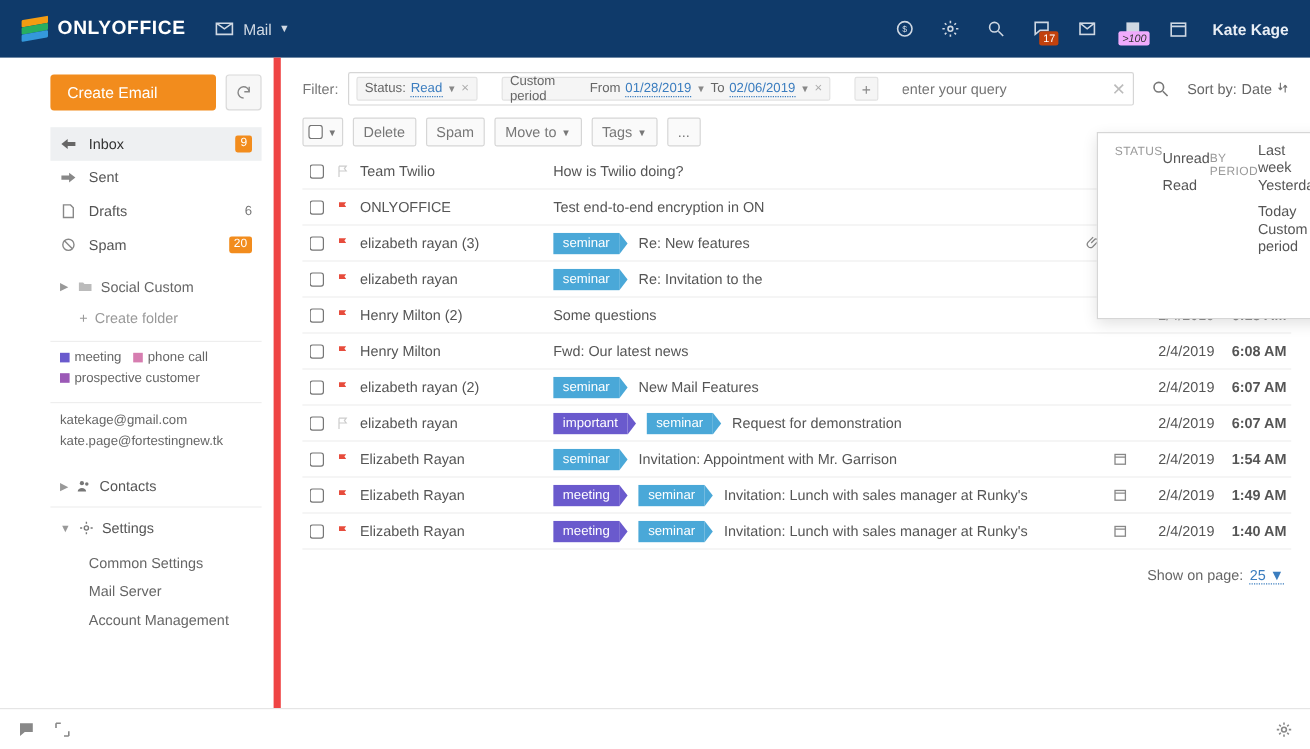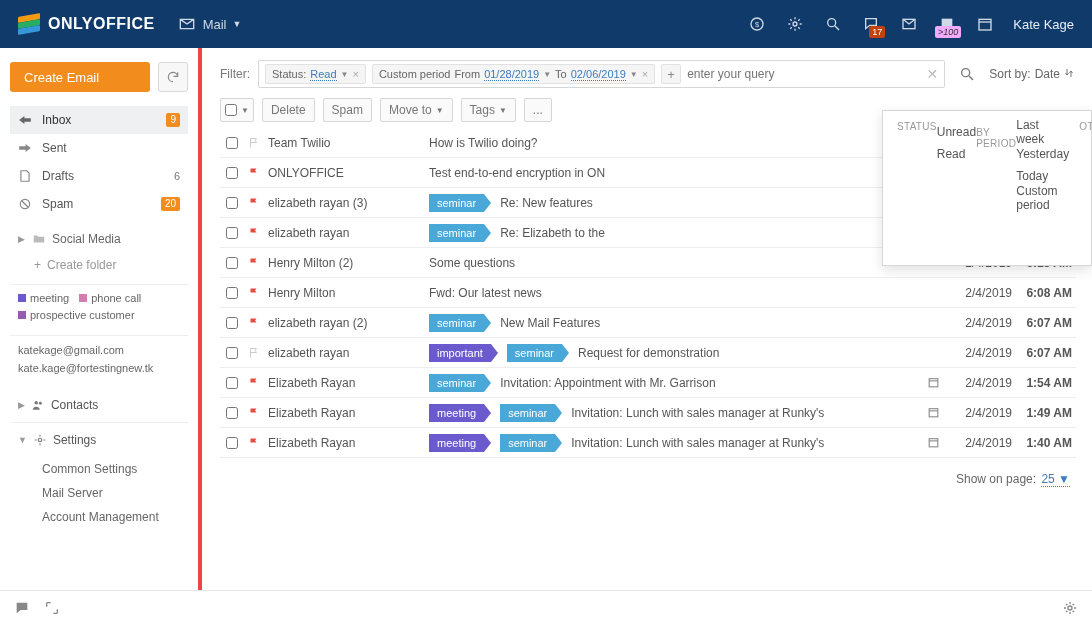--- a/index.html
+++ b/index.html
@@ -12,23 +12,23 @@
 .logo-stack .l3 { top: 12px; background: #3498db; }
 .brand { font-size: 16px; font-weight: 600; letter-spacing: .5px; margin-right: 24px; }
 .module { display: flex; align-items: center; color: #cfd8e3; font-size: 13px; cursor: pointer; }
 .module svg, .topbar .icon { width: 16px; height: 16px; fill: #cfd8e3; }
 .module .dd { margin-left: 6px; font-size: 9px; }
 .top-spacer { flex: 1; }
 .top-icons { display: flex; align-items: center; gap: 22px; margin-right: 20px; }
 .top-icons .iconwrap { position: relative; cursor: pointer; }
 .badge { position: absolute; bottom: -6px; right: -6px; background: #c2410c; color: #fff; font-size: 9px; padding: 0 3px; border-radius: 2px; line-height: 12px; }
 .badge.yellow { background: #f0abfc; color: #333; font-style: italic; }
-.user { color: #e8eef5; font-size: 13px; cursor: pointer; }
+.user { color: #e8eef5; font-size: 13px; cursor: pointer; font-weight: bold; }
 .layout { display: flex; height: calc(624px - 48px - 34px); }
-.sidebar { width: 202px; border-right: 4px solid #ef4444; padding: 14px 10px 10px; display: flex; flex-direction: column; }
+.sidebar { width: 202px; border-right: 6px solid #ef4444; padding: 14px 10px 10px; display: flex; flex-direction: column; margin-left: 32px; }
 .create-row { display: flex; gap: 8px; margin-bottom: 14px; }
 .create { background: #f28c1d; color: #fff; border: none; border-radius: 3px; height: 30px; flex: 1; font-size: 13px; text-align: left; padding-left: 14px; cursor: pointer; }
 .refresh { width: 30px; height: 30px; border: 1px solid #d9d9d9; border-radius: 3px; background: #f7f7f7; display: flex; align-items: center; justify-content: center; cursor: pointer; }
 .nav { list-style: none; margin-bottom: 8px; }
 .nav li { display: flex; align-items: center; height: 28px; padding: 0 8px; color: #555; cursor: pointer; }
 .nav li.active { background: #eef0f2; color: #333; }
 .nav li .ic { width: 14px; margin-right: 10px; fill: #888; }
 .nav li.active .ic { fill: #666; }
 .nav li .count { margin-left: auto; font-size: 11px; color: #777; }
 .nav li .count.badge-sq { background: #f28c1d; color: #fff; padding: 0 4px; border-radius: 2px; font-size: 10px; line-height: 14px; }
@@ -41,21 +41,21 @@
 .accounts { padding: 8px; border-top: 1px solid #eee; color: #666; font-size: 11px; }
 .accounts div { margin-bottom: 6px; }
 .section { display: flex; align-items: center; padding: 10px 8px; color: #555; cursor: pointer; }
 .section .caret { margin-right: 6px; font-size: 9px; color: #999; }
 .section .ic { margin-right: 6px; fill: #777; width: 14px; }
 .settings-list { list-style: none; padding-left: 32px; }
 .settings-list li { height: 24px; display: flex; align-items: center; color: #666; font-size: 12px; cursor: pointer; }
 .main { flex: 1; display: flex; flex-direction: column; padding: 12px 16px 0 18px; overflow: hidden; position: relative; }
 .filterbar { display: flex; align-items: center; gap: 8px; margin-bottom: 10px; }
 .filter-label { color: #777; }
-.filter-pill-row { flex: 1; display: flex; align-items: center; border: 1px solid #d6d6d6; height: 28px; border-radius: 2px; padding: 0 6px; gap: 6px; background: #fff; }
+.filter-pill-row { flex: 1; display: flex; align-items: center; border: 1px solid #d6d6d6; height: 28px; border-radius: 2px; padding: 0 6px; gap: 20px; background: #fff; }
 .pill { background: #f5f5f5; border: 1px solid #e2e2e2; height: 20px; display: flex; align-items: center; padding: 0 6px; font-size: 11px; color: #666; border-radius: 2px; gap: 4px; }
 .pill .lk { color: #3b7dbf; border-bottom: 1px dotted #3b7dbf; }
 .pill .dd { font-size: 8px; color: #888; }
 .pill .x { color: #aaa; cursor: pointer; }
 .plus-pill { background: #f5f5f5; border: 1px solid #e2e2e2; width: 20px; height: 20px; display: flex; align-items: center; justify-content: center; color: #888; border-radius: 2px; cursor: pointer; font-size: 13px; }
 .query { border: none; outline: none; flex: 1; font-size: 12px; color: #555; }
 .clear { color: #bbb; cursor: pointer; font-size: 14px; }
 .search-btn { width: 28px; height: 28px; display: flex; align-items: center; justify-content: center; cursor: pointer; }
 .sort { color: #666; font-size: 12px; display: flex; align-items: flex-start; gap: 4px; cursor: pointer; }
 .toolbar { display: flex; align-items: center; gap: 8px; margin-bottom: 6px; }
@@ -195,39 +195,39 @@
           </svg>
           <span>Spam</span>
           <span class="count badge-sq">20</span>
         </li>
     </ul>
     <div class="sub">
         <span class="caret">▶</span>
         <svg class="ic" width="14" viewBox="0 0 24 24">
           <path d="M3 6h6l2 2h10v10H3z" fill="#bbb"></path>
         </svg>
-        <span style="margin-left:6px">Social Media</span>
+        <span style="margin-left:6px">Social Custom</span>
       </div>
     <div class="create-folder">
         <span style="margin-right:6px">+</span>
         <span>Create folder</span>
       </div>
     <div class="tags" id="tags-container"><span class="tag-chip">
           <span class="sq" style="background:#6a5acd"></span>
           <span>meeting</span>
         </span><span class="tag-chip">
           <span class="sq" style="background:#d67db0"></span>
           <span>phone call</span>
         </span><span class="tag-chip">
           <span class="sq" style="background:#9b59b6"></span>
           <span>prospective customer</span>
         </span></div>
     <div class="accounts" id="accounts-container">
         <div>katekage@gmail.com</div>
-        <div>kate.kage@fortestingnew.tk</div>
+        <div>kate.page@fortestingnew.tk</div>
       </div>
     <div class="section">
         <span class="caret">▶</span>
         <svg class="ic" viewBox="0 0 24 24">
           <circle cx="9" cy="8" r="3" fill="#777"></circle>
           <circle cx="16" cy="9" r="2.5" fill="#777"></circle>
           <path d="M3 20c0-3 3-5 6-5s6 2 6 5" fill="#777"></path>
         </svg>
         <span>Contacts</span>
       </div>
@@ -368,21 +368,21 @@
             <input type="checkbox" style="">
           </span>
     <span class="flag">
             <svg width="12" height="12" viewBox="0 0 24 24">
               <path d="M5 3v18M5 3h12l-3 4 3 4H5" fill="#e74c3c"></path>
             </svg>
           </span>
     <span class="from">elizabeth rayan</span>
     <span class="subj">
             <span class="tagpill seminar">seminar</span>
-            <span>Re: Elizabeth to the</span>
+            <span>Re: Invitation to the</span>
           </span>
     <span class="att"></span>
     <span class="cal"></span>
     <span class="date">2/4/2019</span>
     <span class="time">6:15 AM</span>
         </li>
         <li>
     <span class="cb">
             <input type="checkbox" style="">
           </span>

